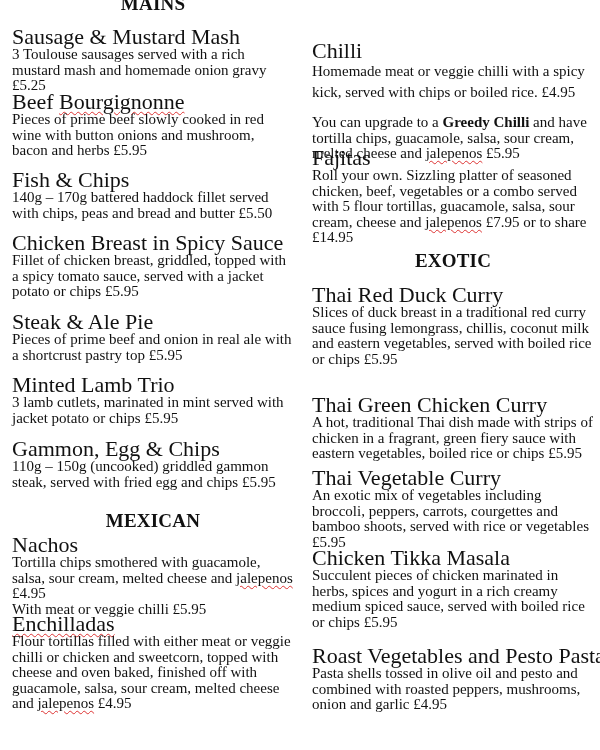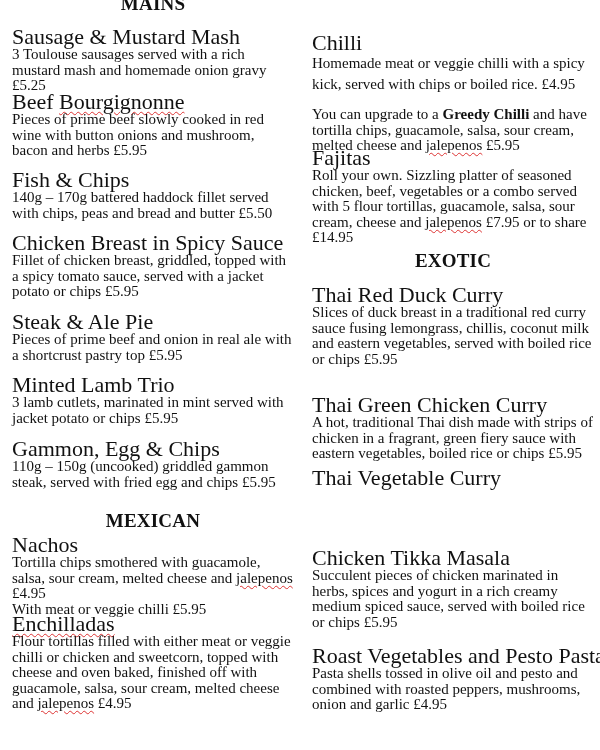--- a/index.html
+++ b/index.html
@@ -70,21 +70,21 @@
     <div class="item-desc">With meat or veggie chilli £5.95</div>
   </div>
 
   <div class="abs" style="top:613px;">
     <div class="item-name"><span class="spell">Enchilladas</span></div>
     <div class="item-desc"><span>Flour tortillas filled with either meat or veggie chilli or chicken and sweetcorn, topped with cheese and oven baked, finished off with guacamole, salsa, sour cream, melted cheese and </span><span class="spell">jalepenos</span><span> £4.95</span></div>
   </div>
 </div>
 
 <div class="col col-right">
-  <div class="abs" style="top:32px;">
+  <div class="abs" style="top:40px;">
     <div class="item-name">Chilli</div>
     <div class="item-desc" style="line-height:21px;">Homemade meat or veggie chilli with a spicy kick, served with chips or boiled rice. £4.95</div>
     <div class="item-desc" style="margin-top:12px;"><span>You can upgrade to a </span><b class="strong">Greedy Chilli</b><span> and have tortilla chips, guacamole, salsa, sour cream, melted cheese and </span><span class="spell">jalepenos</span><span> £5.95</span></div>
   </div>
 
   <div class="abs" style="top:147px;">
     <div class="item-name">Fajitas</div>
     <div class="item-desc"><span>Roll your own. Sizzling platter of seasoned chicken, beef, vegetables or a combo served with 5 flour tortillas, guacamole, salsa, sour cream, cheese and </span><span class="spell">jalepenos</span><span> £7.95 or to share £14.95</span></div>
   </div>
 
@@ -95,20 +95,21 @@
     <div class="item-desc">Slices of duck breast in a traditional red curry sauce fusing lemongrass, chillis, coconut milk and eastern vegetables, served with boiled rice or chips £5.95</div>
   </div>
 
   <div class="abs" style="top:394px;font-family:Liberation Serif, serif;">
     <div class="item-name">Thai Green Chicken Curry</div>
     <div class="item-desc">A hot, traditional Thai dish made with strips of chicken in a fragrant, green fiery sauce with eastern vegetables, boiled rice or chips £5.95</div>
   </div>
 
   <div class="abs" style="top:467px;">
     <div class="item-name">Thai Vegetable Curry</div>
+    <div class="item-desc">An exotic mix of vegetables including broccoli, peppers, carrots, courgettes and bamboo shoots, served with rice or vegetables £5.95</div>
   </div>
 
   <div class="abs" style="top:547px;">
     <div class="item-name">Chicken Tikka Masala</div>
     <div class="item-desc">Succulent pieces of chicken marinated in herbs, spices and yogurt in a rich creamy medium spiced sauce, served with boiled rice or chips £5.95</div>
   </div>
 
   <div class="abs" style="top:645px;">
     <div class="item-name">Roast Vegetables and Pesto Pasta</div>
     <div class="item-desc">Pasta shells tossed in olive oil and pesto and combined with roasted peppers, mushrooms, onion and garlic £4.95</div>

